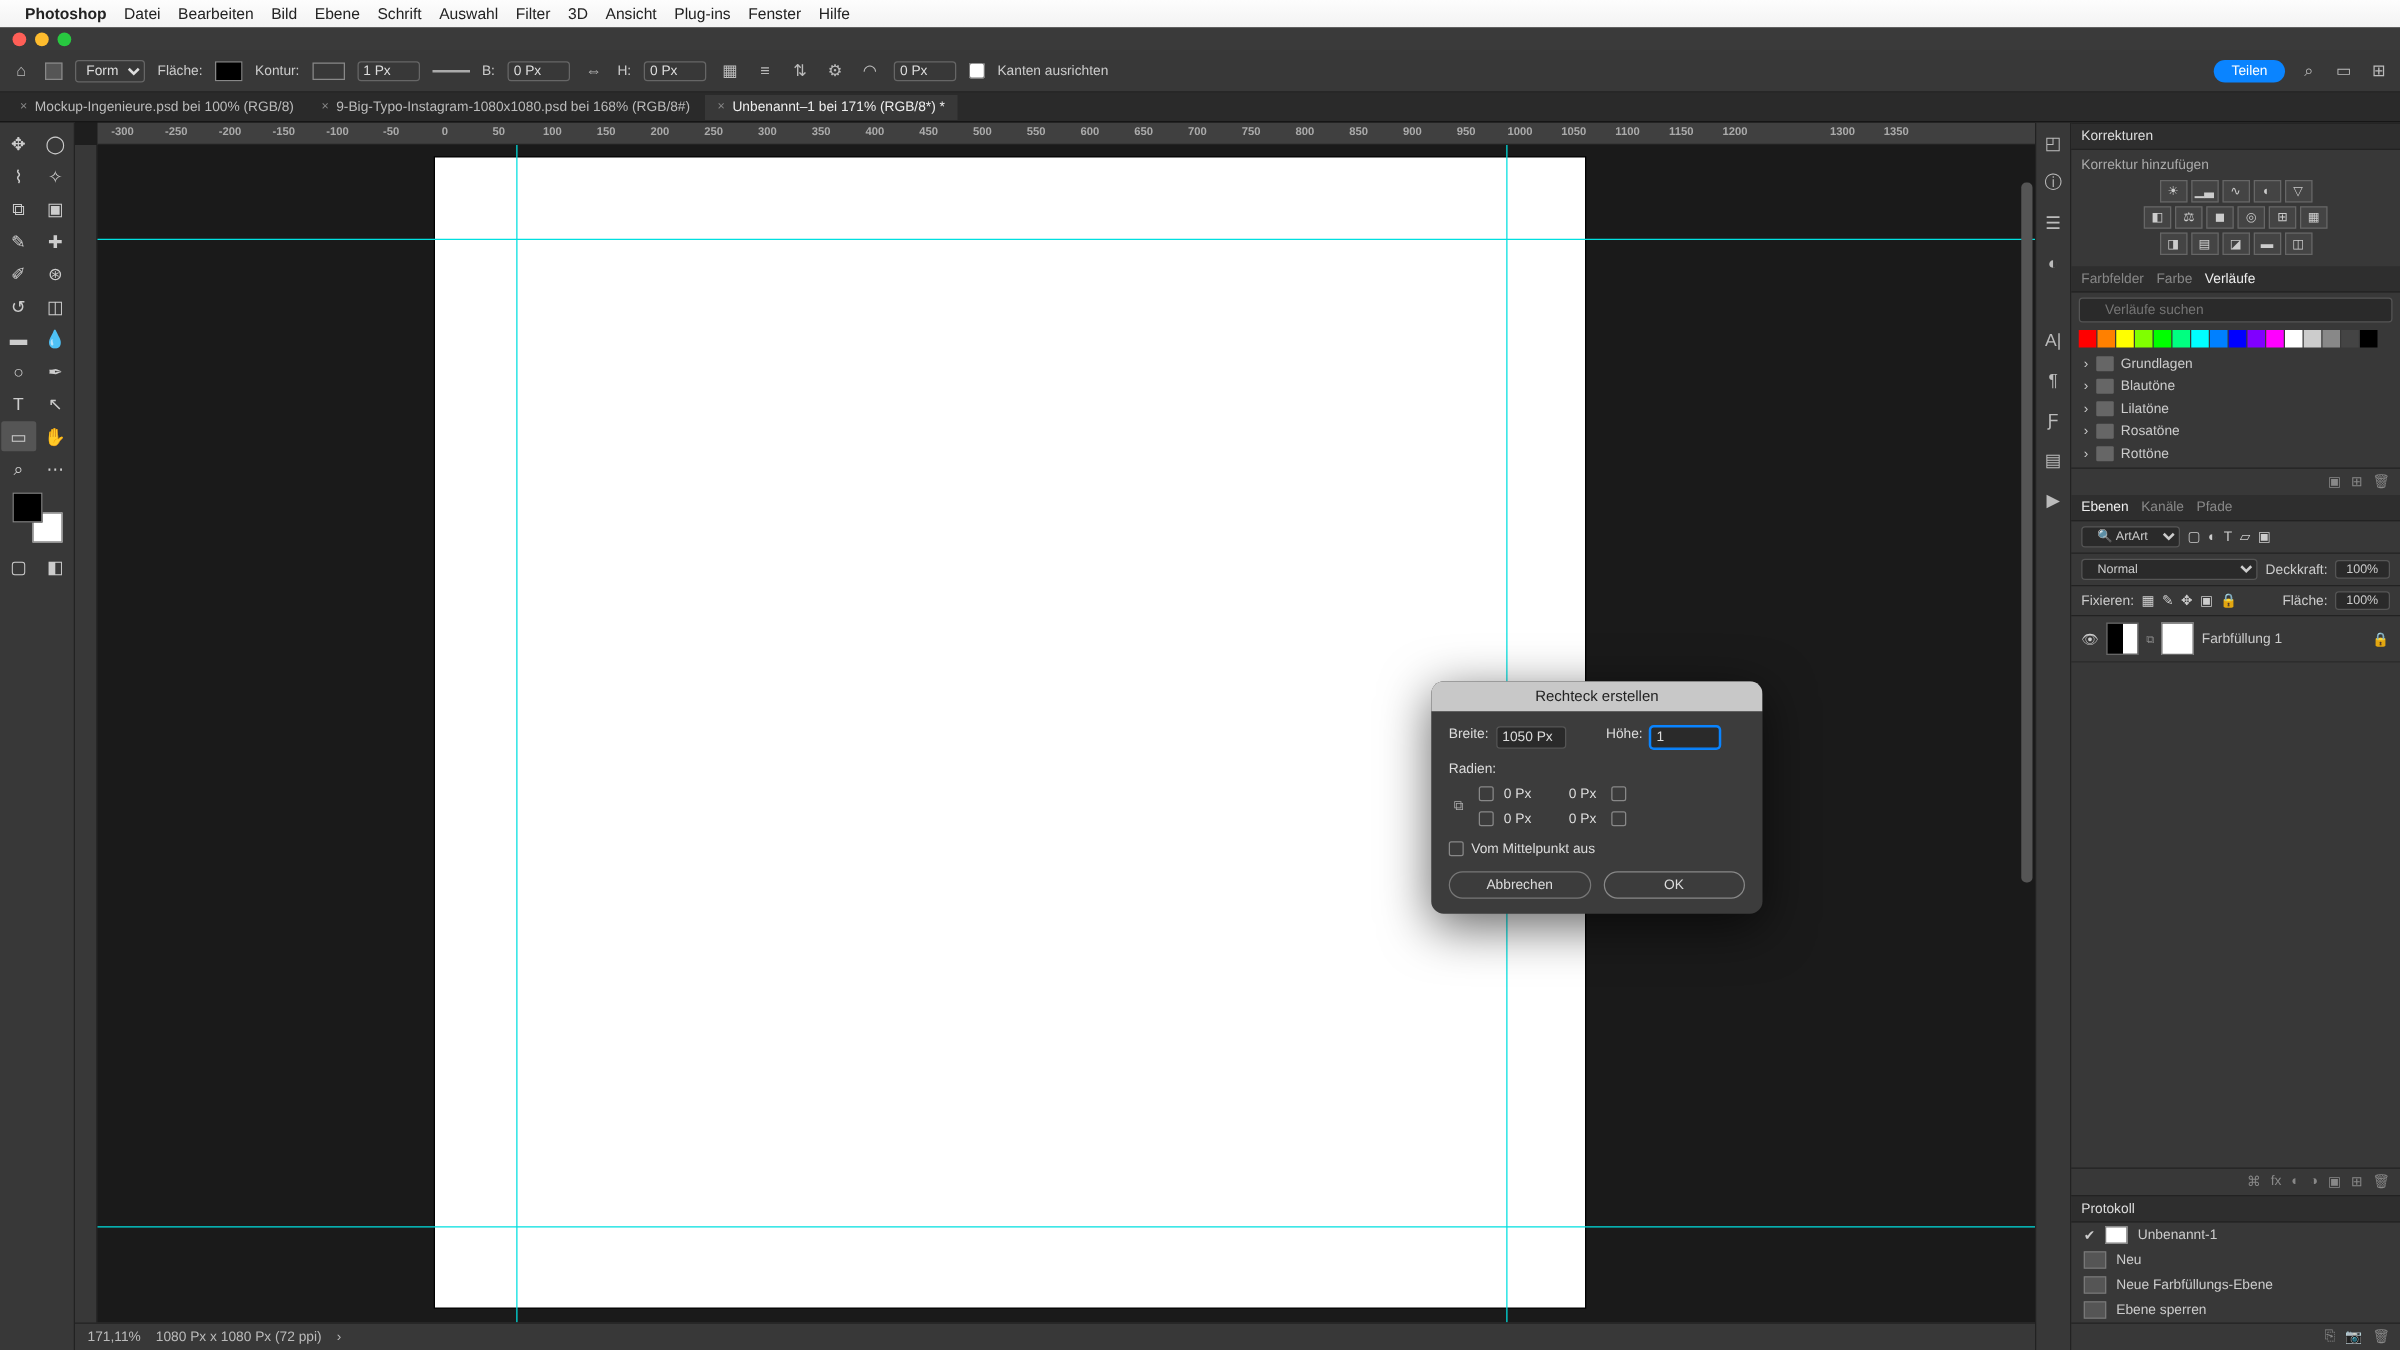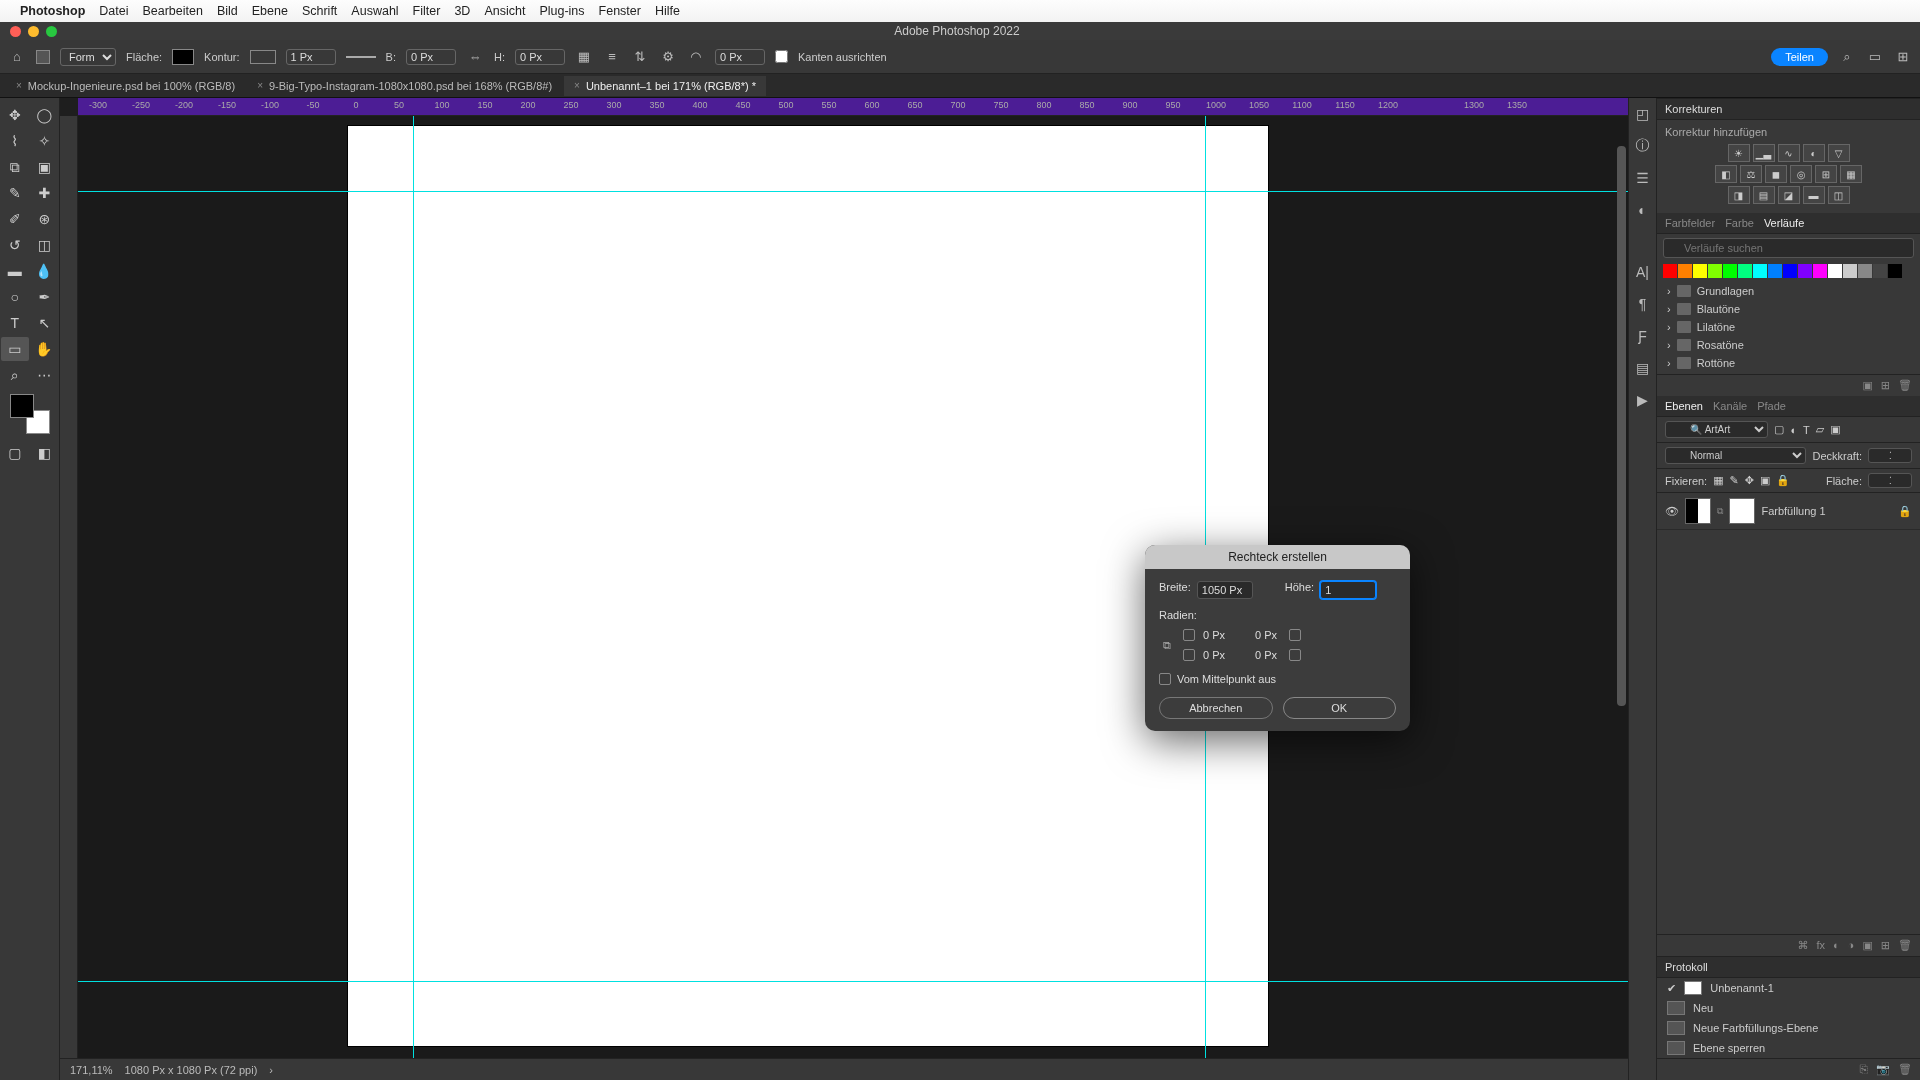--- a/index.html
+++ b/index.html
@@ -36,21 +36,21 @@
 
 .main { position:absolute; top:98px; left:0; right:0; bottom:0; display:flex;}
 .tools { width:60px; background:#383838; border-right:1px solid #222; display:flex; flex-direction:column; padding:4px 0;}
 .tools .row{display:flex;}
 .tools .tool{width:28px;height:24px;margin:1px;display:flex;align-items:center;justify-content:center;color:#ccc;font-size:14px;border-radius:2px;}
 .tools .fgbg{position:relative;width:40px;height:40px;margin:6px auto;}
 .tools .fg{position:absolute;width:24px;height:24px;background:#000;border:1px solid #888;top:0;left:0;}
 .tools .bg{position:absolute;width:24px;height:24px;background:#fff;border:1px solid #888;bottom:0;right:0;}
 
 .canvas-wrap{flex:1;background:#1e1e1e;position:relative;overflow:hidden;}
-.ruler-h{position:absolute;top:0;left:18px;right:0;height:18px;background:#4c1d95;border-bottom:1px solid #222;display:flex;font-size:9px;color:#aaa;}
+.ruler-h{position:absolute;top:0;left:18px;right:0;height:18px;background:#404040;border-bottom:1px solid #222;display:flex;font-size:9px;color:#aaa;font-weight:bold;}
 .ruler-h span{position:absolute;top:2px;transform:translateX(-50%);}
 .ruler-v{position:absolute;top:18px;left:0;width:18px;bottom:0;background:#383838;border-right:1px solid #222;}
 .canvas-area{position:absolute;top:18px;left:18px;right:0;bottom:22px;background:#1a1a1a;}
 .artboard{position:absolute;background:#fff;top:10px;left:270px;width:920px;height:920px;box-shadow:0 0 0 1px #000;}
 .guide-v{position:absolute;top:0;bottom:0;width:1px;background:#00e0e0;}
 .guide-h{position:absolute;left:0;right:0;height:1px;background:#00e0e0;}
 .scroll-v{position:absolute;right:2px;top:30px;width:9px;height:560px;background:#555;border-radius:4px;}
 .status{position:absolute;bottom:0;left:0;right:0;height:22px;background:#383838;border-top:1px solid #222;display:flex;align-items:center;padding:0 10px;gap:12px;font-size:11px;color:#bbb;}
 
 
@@ -72,21 +72,21 @@
 .swatches{display:flex;padding:2px 6px;gap:1px;}
 .swatches .sw{width:14px;height:14px;}
 .grad-folders{padding:2px 0;}
 .grad-folders .gf{display:flex;align-items:center;gap:6px;padding:3px 10px;color:#ccc;}
 .grad-folders .fi{width:14px;height:12px;background:#666;border-radius:1px;}
 
 .layer-head{display:flex;gap:10px;padding:4px 8px;background:#2e2e2e;border-bottom:1px solid #222;}
 .layer-head span{color:#888;}
 .layer-head span.active{color:#eee;font-weight:500;}
 .layer-ctrl{display:flex;align-items:center;gap:6px;padding:4px 8px;border-bottom:1px solid #222;}
-.layer-ctrl select,.layer-ctrl input{background:#2a2a2a;border:1px solid #555;color:#ccc;border-radius:3px;padding:1px 20px;font-size:10px;}
+.layer-ctrl select,.layer-ctrl input{background:#2a2a2a;border:1px solid #555;color:#ccc;border-radius:3px;padding:1px 8px;font-size:10px;}
 .layer-row{display:flex;align-items:center;gap:6px;padding:5px 8px;border-bottom:1px solid #2a2a2a;}
 .layer-row .eye{width:14px;text-align:center;}
 .layer-row .thumb{width:26px;height:26px;background:#fff;border:1px solid #666;}
 .layer-row .thumb.half{background:linear-gradient(90deg,#000 50%,#fff 50%);}
 .layer-row .lock{margin-left:auto;}
 .layer-foot{display:flex;gap:8px;justify-content:flex-end;padding:4px 8px;border-top:1px solid #222;color:#888;}
 
 .proto-body .pr{display:flex;align-items:center;gap:8px;padding:3px 10px;}
 .proto-body .pt{width:18px;height:14px;background:#555;border:1px solid #777;}
 
@@ -125,21 +125,20 @@
   <span class="mi">Ansicht</span>
   <span class="mi">Plug-ins</span>
   <span class="mi">Fenster</span>
   <span class="mi">Hilfe</span>
 </div>
 
 <div class="winchrome">
   <div class="dot r"></div>
   <div class="dot y"></div>
   <div class="dot g"></div>
-  <div class="wintitle">Adobe Photoshop 2022</div>
 </div>
 
 <div class="optbar">
   <span class="ic">⌂</span>
   <span class="sw"></span>
   <select><option>Form</option></select>
   <span>Fläche:</span>
   <span class="chip"></span>
   <span>Kontur:</span>
   <span class="chip2"></span>

